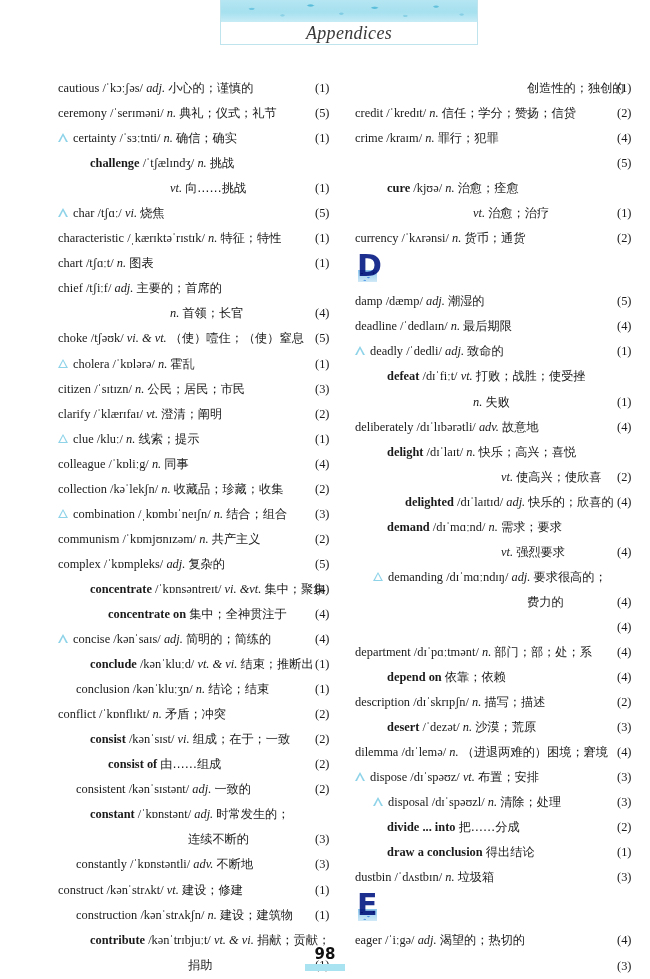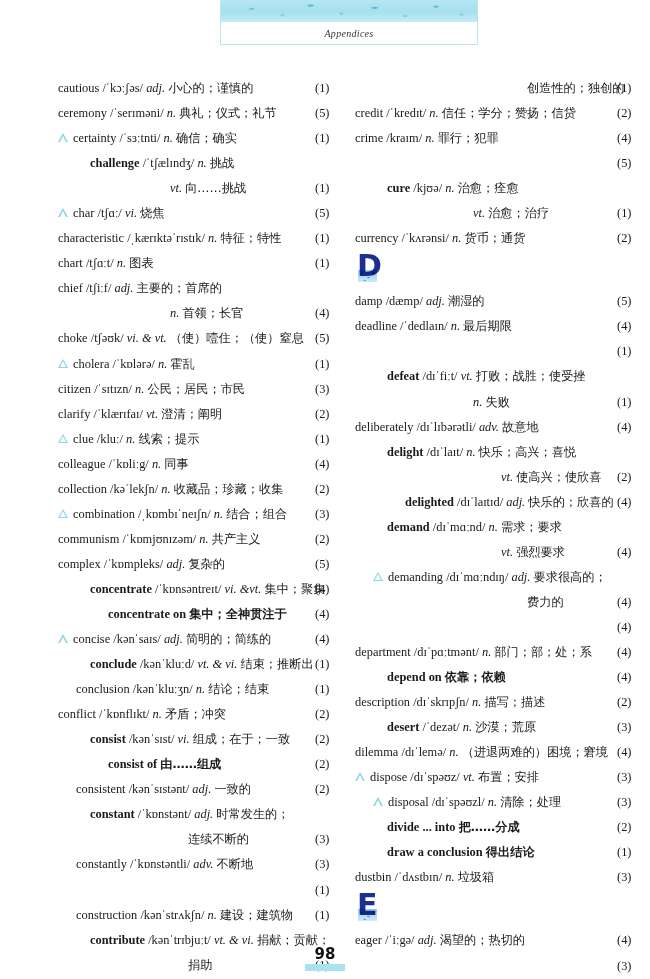--- a/index.html
+++ b/index.html
@@ -46,21 +46,21 @@
   }
   .banner-title {
     position: absolute;
     left: 0;
     top: 22px;
     width: 100%;
     height: 17px;
     line-height: 23px;
     text-align: center;
     font-style: italic;
-    font-size: 10px;
+    font-size: 18px;
     color: #3a3a3a;
     letter-spacing: 0.3px;
   }
 
   
   .columns {
     position: absolute;
     left: 0;
     top: 76px;
     width: 650px;
@@ -126,21 +126,21 @@
     border-left: 3.9px solid transparent;
     border-right: 3.9px solid transparent;
     border-bottom: 6.4px solid #ffffff;
   }
 
   .hw       { font-weight: normal; }
   .hw.bold  { font-weight: bold; margin-left: 32px; }
   .ipa      { font-style: normal; }
   .pos      { font-style: italic; margin-top: 16px; }
   .cn       { font-family: "DejaVu Sans", "Liberation Sans", sans-serif; font-size: 12.2px; }
-  .cn.bold  { font-weight: bold; }
+  .cn.bold  { font-weight: normal; }
 
   
   .section-letter {
     position: relative;
     height: 38px;
   }
   .letter-glyph {
     position: absolute;
     left: 2px;
     top: 0px;
@@ -319,20 +319,21 @@
       </div>
       <div class="entry indentTail">
         <span class="line"><span class="cn">连续不断的</span></span>
         <span class="ref">(3)</span>
       </div>
       <div class="entry indent1">
         <span class="line"><span class="hw">constantly</span> <span class="ipa">/ˈkɒnstəntli/</span> <span class="pos">adv.</span> <span class="cn">不断地</span></span>
         <span class="ref">(3)</span>
       </div>
       <div class="entry">
+        <span class="line"><span class="hw">construct</span> <span class="ipa">/kənˈstrʌkt/</span> <span class="pos">vt.</span> <span class="cn">建设；修建</span></span>
         <span class="ref">(1)</span>
       </div>
       <div class="entry indent1">
         <span class="line"><span class="hw">construction</span> <span class="ipa">/kənˈstrʌkʃn/</span> <span class="pos">n.</span> <span class="cn">建设；建筑物</span></span>
         <span class="ref">(1)</span>
       </div>
       <div class="entry">
         <span class="line"><span class="hw bold">contribute</span> <span class="ipa">/kənˈtrɪbjuːt/</span> <span class="pos">vt. &amp; vi.</span> <span class="cn">捐献；贡献；</span></span>
         <span class="ref"></span>
       </div>
@@ -379,20 +380,21 @@
       </div>
       <div class="entry">
         <span class="line"><span class="hw">damp</span> <span class="ipa">/dæmp/</span> <span class="pos">adj.</span> <span class="cn">潮湿的</span></span>
         <span class="ref">(5)</span>
       </div>
       <div class="entry">
         <span class="line"><span class="hw">deadline</span> <span class="ipa">/ˈdedlaɪn/</span> <span class="pos">n.</span> <span class="cn">最后期限</span></span>
         <span class="ref">(4)</span>
       </div>
       <div class="entry">
+        <span class="line"><span class="tri"></span><span class="hw">deadly</span> <span class="ipa">/ˈdedli/</span> <span class="pos">adj.</span> <span class="cn">致命的</span></span>
         <span class="ref">(1)</span>
       </div>
       <div class="entry">
         <span class="line"><span class="hw bold">defeat</span> <span class="ipa">/dɪˈfiːt/</span> <span class="pos">vt.</span> <span class="cn">打败；战胜；使受挫</span></span>
         <span class="ref"></span>
       </div>
       <div class="entry indentPOS-r">
         <span class="line"><span class="pos">n.</span> <span class="cn">失败</span></span>
         <span class="ref">(1)</span>
       </div>

